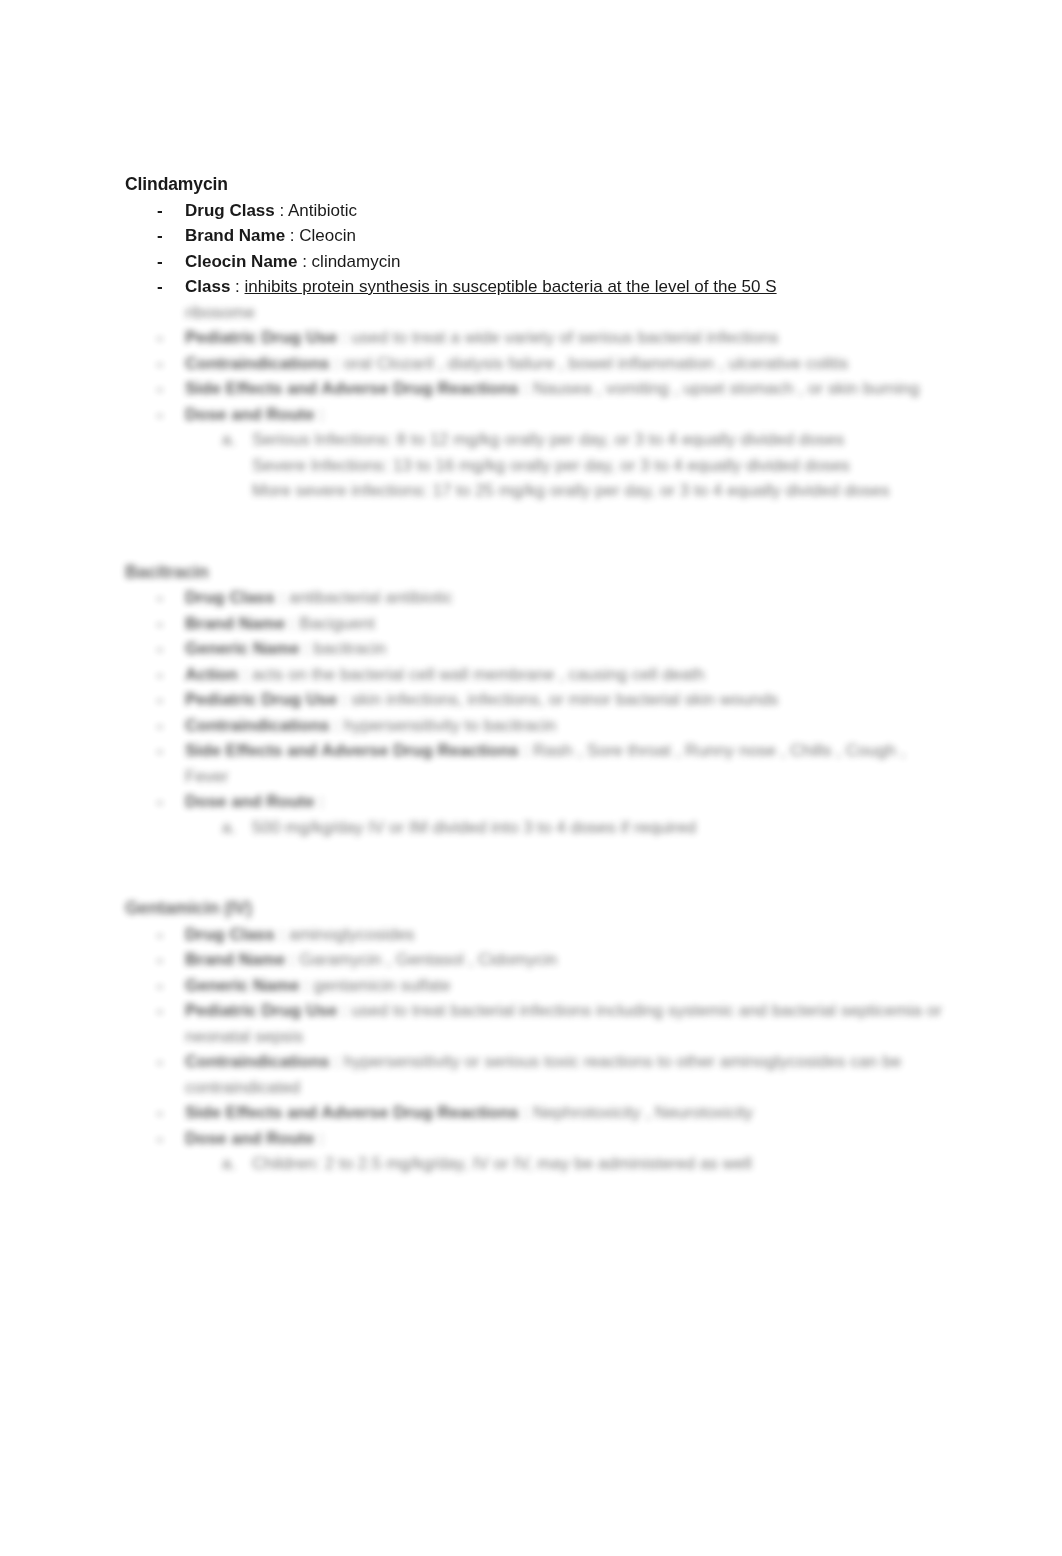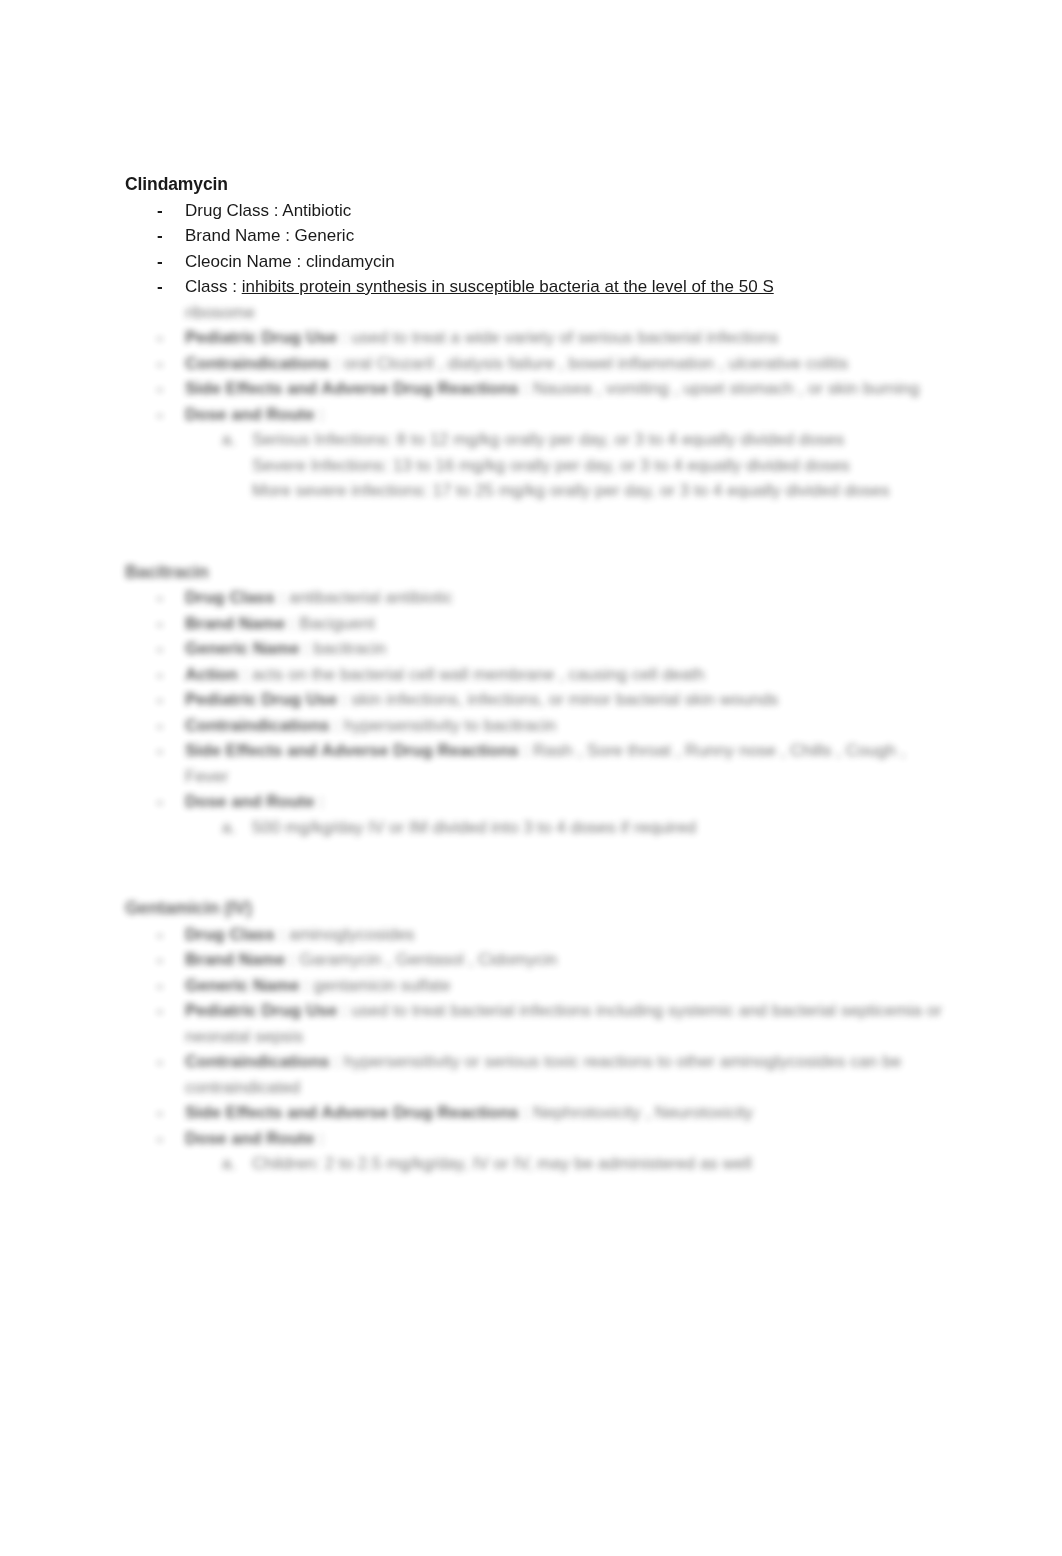--- a/index.html
+++ b/index.html
@@ -50,21 +50,21 @@
     flex: 0 0 auto;
     width: 28px;
     margin-left: 32px;
     font-weight: bold;
     font-size: 17px;
   }
   .bullet-row .body {
     flex: 1 1 auto;
   }
   .bullet-row .lbl {
-    font-weight: normal;
+    font-weight: bold;
   }
   .bullet-row .val {
     font-weight: normal;
   }
 
   
   .sub-row {
     display: flex;
     align-items: flex-start;
     line-height: 25.5px;
@@ -112,21 +112,21 @@
 
       <div class="drug-heading">Clindamycin</div>
 
       <div class="bullet-row">
         <span class="marker">-</span>
         <span class="body"><span class="lbl">Drug Class</span><span class="val"> : </span><span class="val">Antibiotic</span></span>
       </div>
 
       <div class="bullet-row">
         <span class="marker">-</span>
-        <span class="body"><span class="lbl">Brand Name</span><span class="val"> : </span><span class="val">Generic</span></span>
+        <span class="body"><span class="lbl">Brand Name</span><span class="val"> : </span><span class="val">Cleocin</span></span>
       </div>
 
       <div class="bullet-row">
         <span class="marker">-</span>
         <span class="body"><span class="lbl">Cleocin Name</span><span class="val"> : </span><span class="val">clindamycin</span></span>
       </div>
 
       <div class="bullet-row">
         <span class="marker">-</span>
         <span class="body"><span class="lbl">Class</span><span class="val"> : </span><span class="val nowrap">inhibits protein synthesis in susceptible bacteria at the level of the 50 S</span></span>

